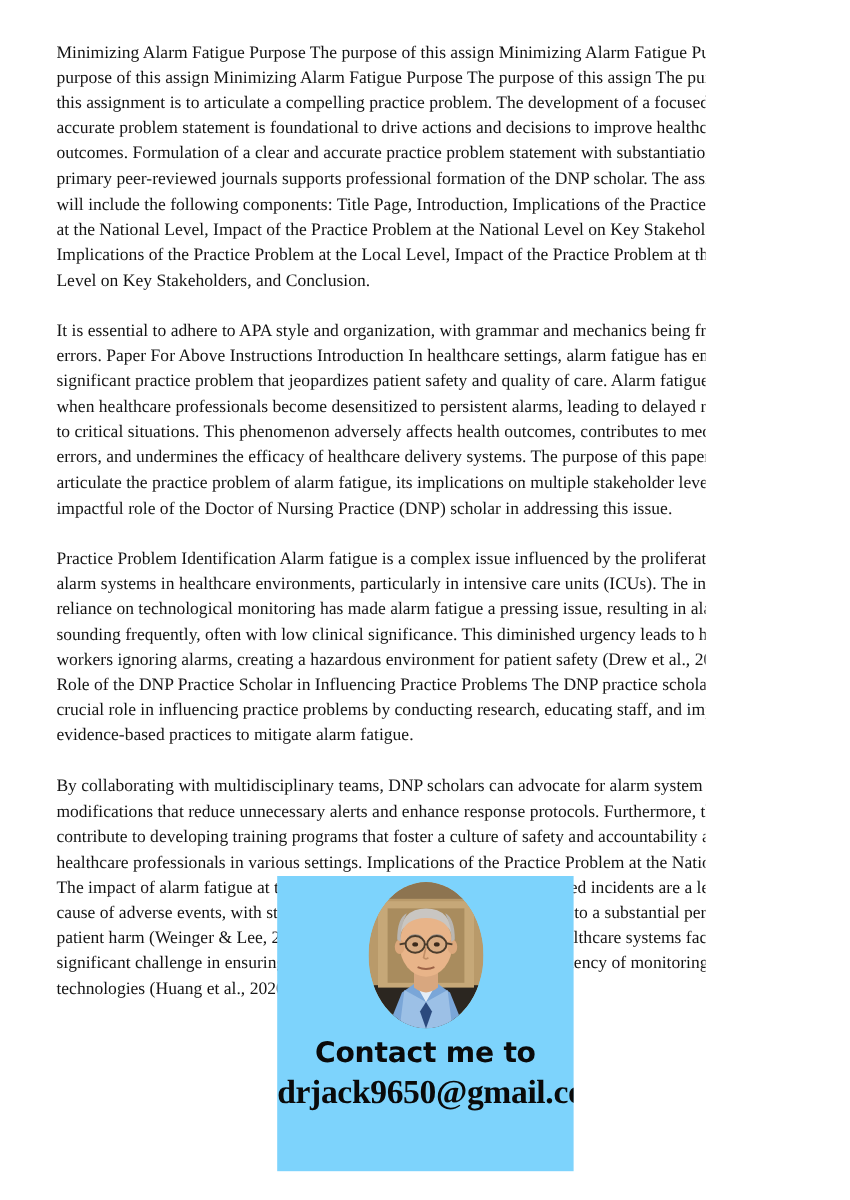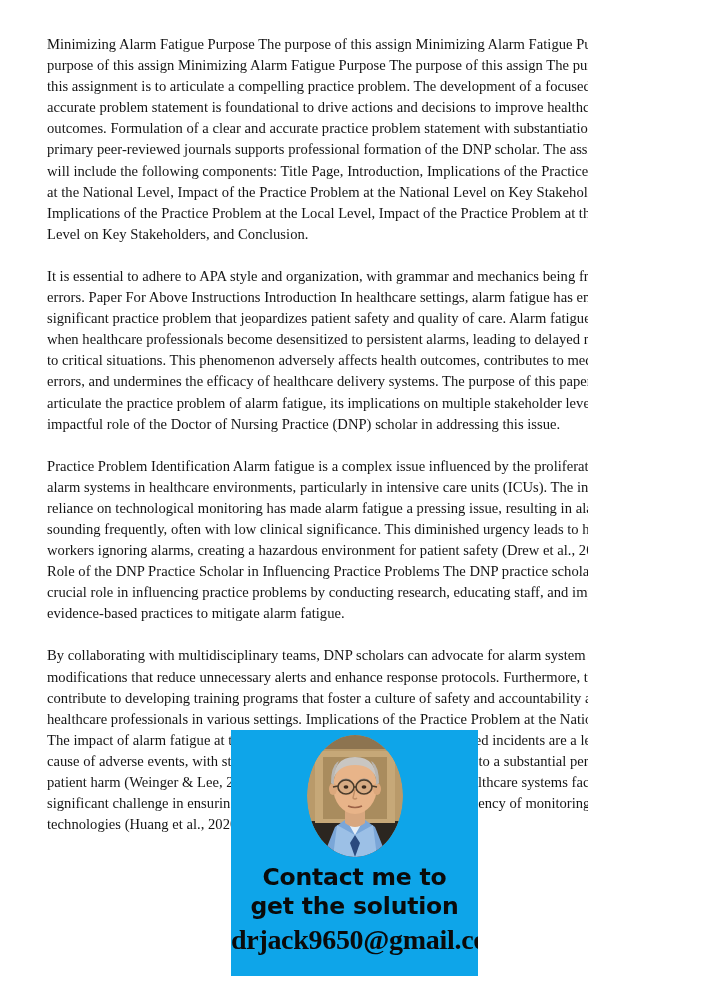--- a/index.html
+++ b/index.html
@@ -38,21 +38,21 @@
     margin-bottom: 0;
   }
 
   
   #contact-card {
     position: absolute;
     left: 231px;
     top: 730px;
     width: 247px;
     height: 246px;
-    background: #0ea5e9;
+    background: #7dd3fc;
     overflow: hidden;
     display: flex;
     flex-direction: column;
     align-items: center;
   }
   #contact-photo {
     position: relative;
     width: 96px;
     height: 122px;
     margin-top: 5px;
@@ -149,19 +149,18 @@
 
           <path d="M48 54 L46 63 Q48 65 50 63" stroke="#c08e66" stroke-width="1.4" fill="none"></path>
 
           <path d="M41 71 Q48 74 55 71" stroke="#9c6246" stroke-width="1.6" fill="none"></path>
         </g>
       </svg>
     </div>
 
     <div id="contact-lines">
       <div class="contact-line">Contact me to</div>
-      <div class="contact-line">get the solution</div>
       <div id="contact-email">drjack9650@gmail.com</div>
     </div>
 
   </div>
 
 </div>
 
 </body></html>

